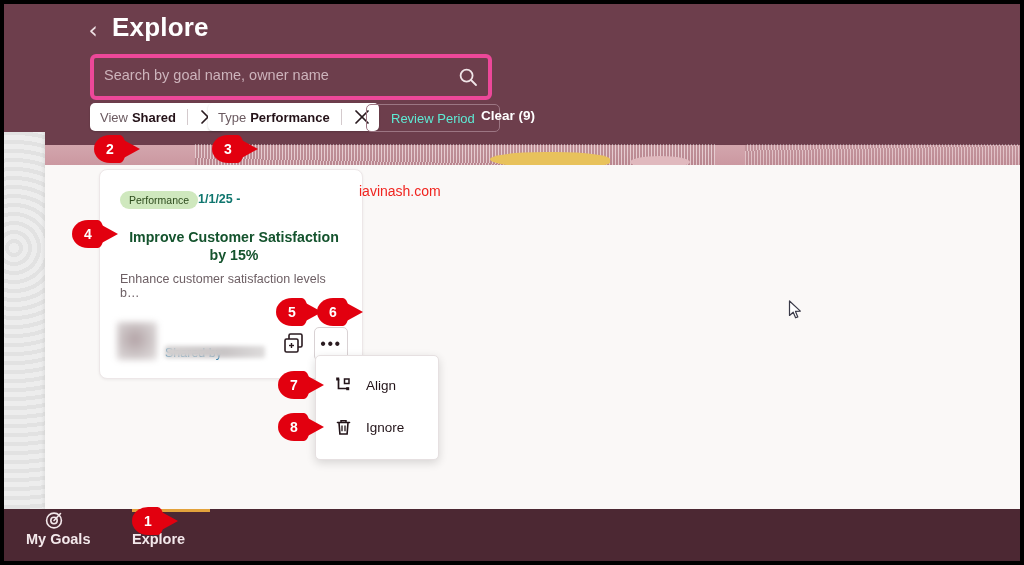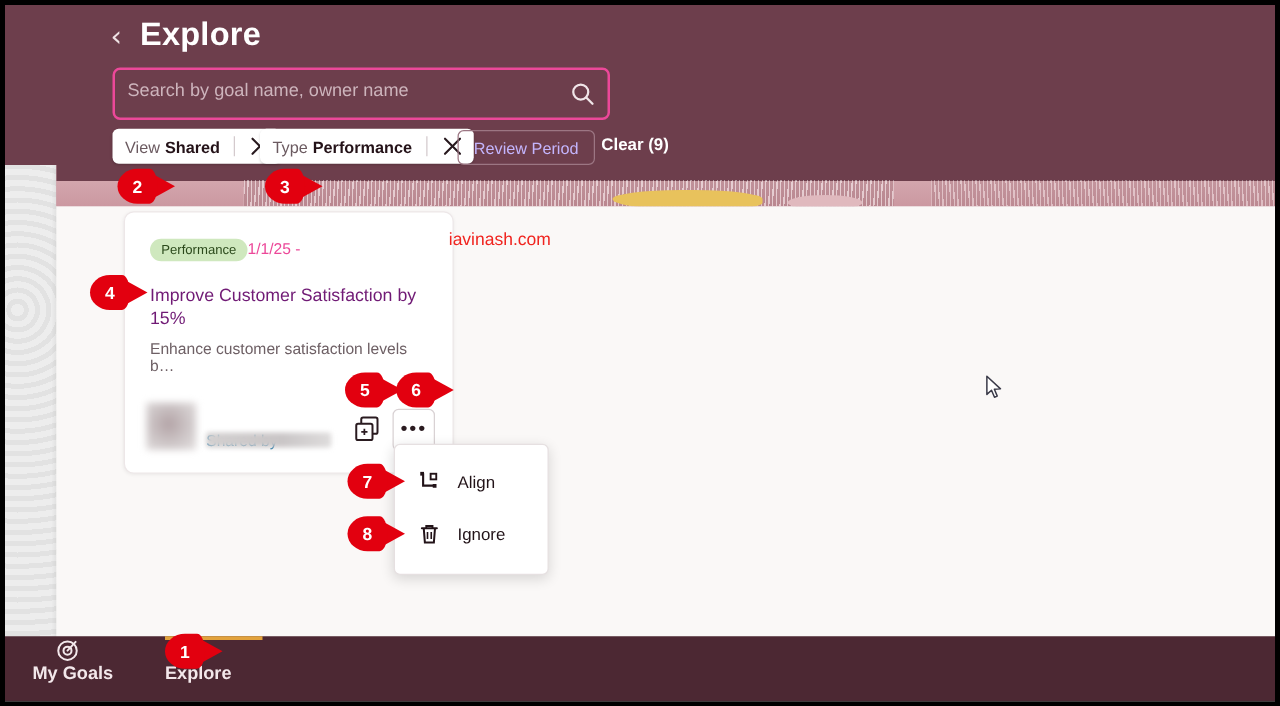--- a/index.html
+++ b/index.html
@@ -37,21 +37,21 @@
   }
   #page-title {
     position: absolute; left: 108px; top: 8px;
     color: #FFFFFF;
     font-size: 26px; font-weight: bold;
     letter-spacing: .2px;
   }
   #search-box {
     position: absolute; left: 86px; top: 50px;
     width: 394px; height: 38px;
-    border: 2px solid #ec4899;
+    border: 4px solid #ec4899;
     border-radius: 6px;
     background: transparent;
     cursor: text;
   }
   #search-input-text {
     position: absolute; left: 10px; top: 9px;
     color: #CDB4BC;
     font-size: 14.5px;
     user-select: none;
   }
@@ -82,25 +82,25 @@
     margin: 0 9px 0 11px;
   }
   .chip .chip-close {
     width: 22px; height: 22px; margin-right: 6px;
     position: relative; cursor: pointer;
   }
   #chip-view { left: 86px; }
   #chip-type { left: 204px; }
   #btn-review-period {
     position: absolute; left: 362px; top: 100px;
-    height: 26px; padding: 0 12px;
+    height: 26px; padding: 0 24px;
     display: flex; align-items: center;
     border: 1px solid #9C7683;
     border-radius: 5px;
-    color: #c4b5fd; font-size: 13px;
+    color: #5eead4; font-size: 13px;
     background: transparent;
     cursor: pointer;
     white-space: nowrap;
   }
   #btn-clear {
     position: absolute; left: 477px; top: 104px;
     color: #FFFFFF; font-size: 13.5px; font-weight: bold;
     cursor: pointer; white-space: nowrap;
   }
 
@@ -176,27 +176,28 @@
   #badge-type {
     position: absolute; left: 20px; top: 21px;
     height: 18px; padding: 0 9px;
     display: flex; align-items: center;
     background: #CFE8BE; color: #2C4A1C;
     border-radius: 9px;
     font-size: 10.5px;
   }
   #card-date {
     position: absolute; left: 98px; top: 22px;
-    color: #ec4899; font-size: 12.5px;
+    color: #0f766e; font-size: 12.5px; font-weight: bold;
   }
   #card-title {
     position: absolute; left: 20px; top: 58px;
     width: 228px;
-    color: #701a75; font-size: 14.2px; font-weight: normal;
+    color: #14532d; font-size: 14.2px; font-weight: bold;
     line-height: 18px;
+    text-align: center;
   }
   #card-desc {
     position: absolute; left: 20px; top: 102px;
     width: 228px;
     color: #6E6065; font-size: 12.5px;
   }
   #avatar {
     position: absolute; left: 17px; top: 152px;
     width: 40px; height: 38px;
     background: radial-gradient(circle at 45% 45%, #B3A3A6 0%, #CFC8C9 55%, #E4E0E0 100%);

